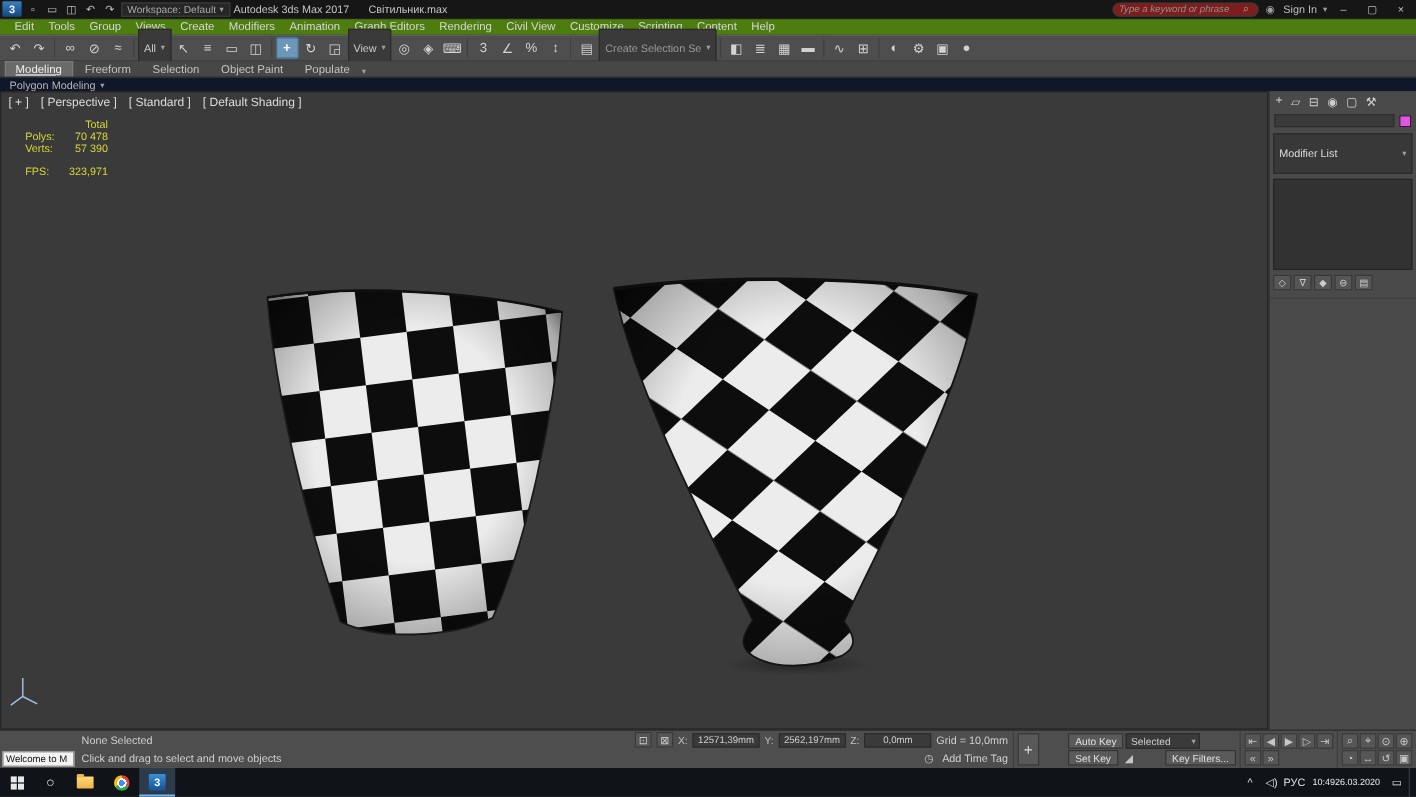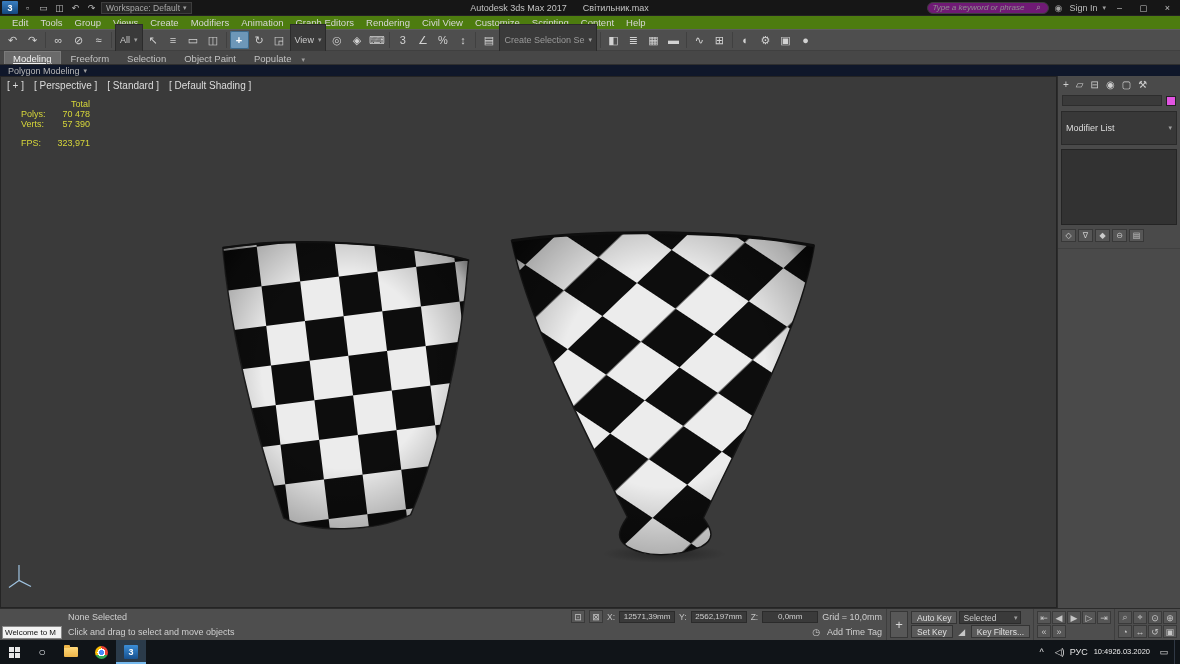--- a/index.html
+++ b/index.html
@@ -5,22 +5,22 @@
   *{margin:0;padding:0;box-sizing:border-box;}
   html,body{width:1180px;height:664px;overflow:hidden;background:#3a3a3a;
     font-family:"Liberation Sans",sans-serif;}
   .root{width:1180px;height:664px;display:flex;flex-direction:column;font-size:10px;color:#cfcfcf;}
 
   
   .titlebar{height:15px;background:#161616;display:flex;align-items:center;gap:3px;padding:0 2px;font-size:9px;color:#b8b8b8;flex:0 0 auto;}
   .logo{width:16px;height:13px;background:linear-gradient(#3a7fc1,#14487e);color:#fff;font-weight:bold;font-size:9px;display:flex;align-items:center;justify-content:center;border-radius:1px;}
   .qat{width:13px;height:13px;display:flex;align-items:center;justify-content:center;color:#bdbdbd;font-size:9px;}
   .workspace{height:12px;background:#262626;border:1px solid #3d3d3d;display:flex;align-items:center;gap:3px;padding:0 4px;color:#a8a8a8;font-size:8.5px;}
-  .title-center{flex:1;display:flex;justify-content:center;gap:16px;color:#c4c4c4;font-size:9px;white-space:nowrap;}
-  .search{width:122px;height:12px;background:#701a75;border:1px solid #3d3d3d;border-radius:6px;display:flex;align-items:center;padding:0 4px;gap:3px;}
+  .title-center{flex:1;display:flex;justify-content:flex-start;gap:16px;color:#c4c4c4;font-size:9px;white-space:nowrap;}
+  .search{width:122px;height:12px;background:#7f1d1d;border:1px solid #3d3d3d;border-radius:6px;display:flex;align-items:center;padding:0 4px;gap:3px;}
   .search input{flex:1;background:transparent;border:none;outline:none;color:#9a9a9a;font-size:8px;font-style:italic;font-family:inherit;min-width:0;height:10px;}
   .search input::placeholder{color:#8f8f8f;font-style:italic;}
   .t-ico{width:12px;display:flex;align-items:center;justify-content:center;color:#9f9f9f;}
   .signin{color:#bdbdbd;padding:0 2px;white-space:nowrap;}
   .wbtn{width:21px;height:15px;display:flex;align-items:center;justify-content:center;color:#c0c0c0;font-size:9px;}
 
   
   .menubar{height:14px;background:#4d7c0f;border-top:1px solid #222;display:flex;align-items:center;padding:0 6px;flex:0 0 auto;}
   .menu-item{padding:0 6px;color:#d6d6d6;font-size:9.5px;white-space:nowrap;}
 
@@ -76,21 +76,21 @@
   .sb-row{height:16px;display:flex;align-items:center;gap:4px;padding:0 4px;white-space:nowrap;}
   .sb-spacer{flex:1;}
   .sb-field{width:56px;height:12px;background:#3a3a3a;border:1px solid #2b2b2b;color:#cfcfcf;font-size:8px;display:flex;align-items:center;justify-content:center;overflow:hidden;}
   .sb-lbl{color:#c2c2c2;font-size:8.5px;}
   .sbi{width:14px;height:13px;display:flex;align-items:center;justify-content:center;color:#c6c6c6;font-size:9px;background:#565656;border:1px solid #3a3a3a;flex:0 0 auto;}
   .sbi.flat{background:none;border:none;}
   .sb-keys{display:flex;align-items:center;gap:3px;padding:0 3px;border-left:1px solid #3e3e3e;flex:0 0 auto;}
   .sb-bigkey{width:18px;height:27px;background:#585858;border:1px solid #373737;display:flex;align-items:center;justify-content:center;font-size:13px;color:#d8d8d8;}
   .keycol{display:flex;flex-direction:column;gap:1px;}
   .krow{display:flex;gap:2px;align-items:center;}
-  .sb-btn{height:13px;padding:0 5px;background:#5a5a5a;border:1px solid #343434;color:#e0e0e0;display:flex;align-items:center;font-size:8.5px;white-space:nowrap;}
+  .sb-btn{height:13px;padding:0 5px;background:#5a5a5a;border:1px solid #343434;color:#e0e0e0;display:flex;align-items:center;font-size:8.5px;white-space:nowrap;margin-left:21px;}
   .sb-dd{width:62px;height:13px;background:#3a3a3a;border:1px solid #2b2b2b;color:#ccc;display:flex;align-items:center;justify-content:space-between;padding:0 3px;font-size:8.5px;}
   .sb-cluster{display:flex;flex-direction:column;gap:1px;justify-content:center;padding:0 3px;border-left:1px solid #3e3e3e;flex:0 0 auto;}
   .crow{display:flex;gap:1px;}
 
   
   .taskbar{height:24px;background:#101418;display:flex;align-items:center;flex:0 0 auto;}
   .tk-btn{width:28px;height:24px;display:flex;align-items:center;justify-content:center;color:#dfe3e6;font-size:12px;flex:0 0 auto;}
   .win-shape{width:11px;height:11px;background:
     linear-gradient(#e8e8e8,#e8e8e8) 0 0/5px 5px no-repeat,
     linear-gradient(#e8e8e8,#e8e8e8) 6px 0/5px 5px no-repeat,

